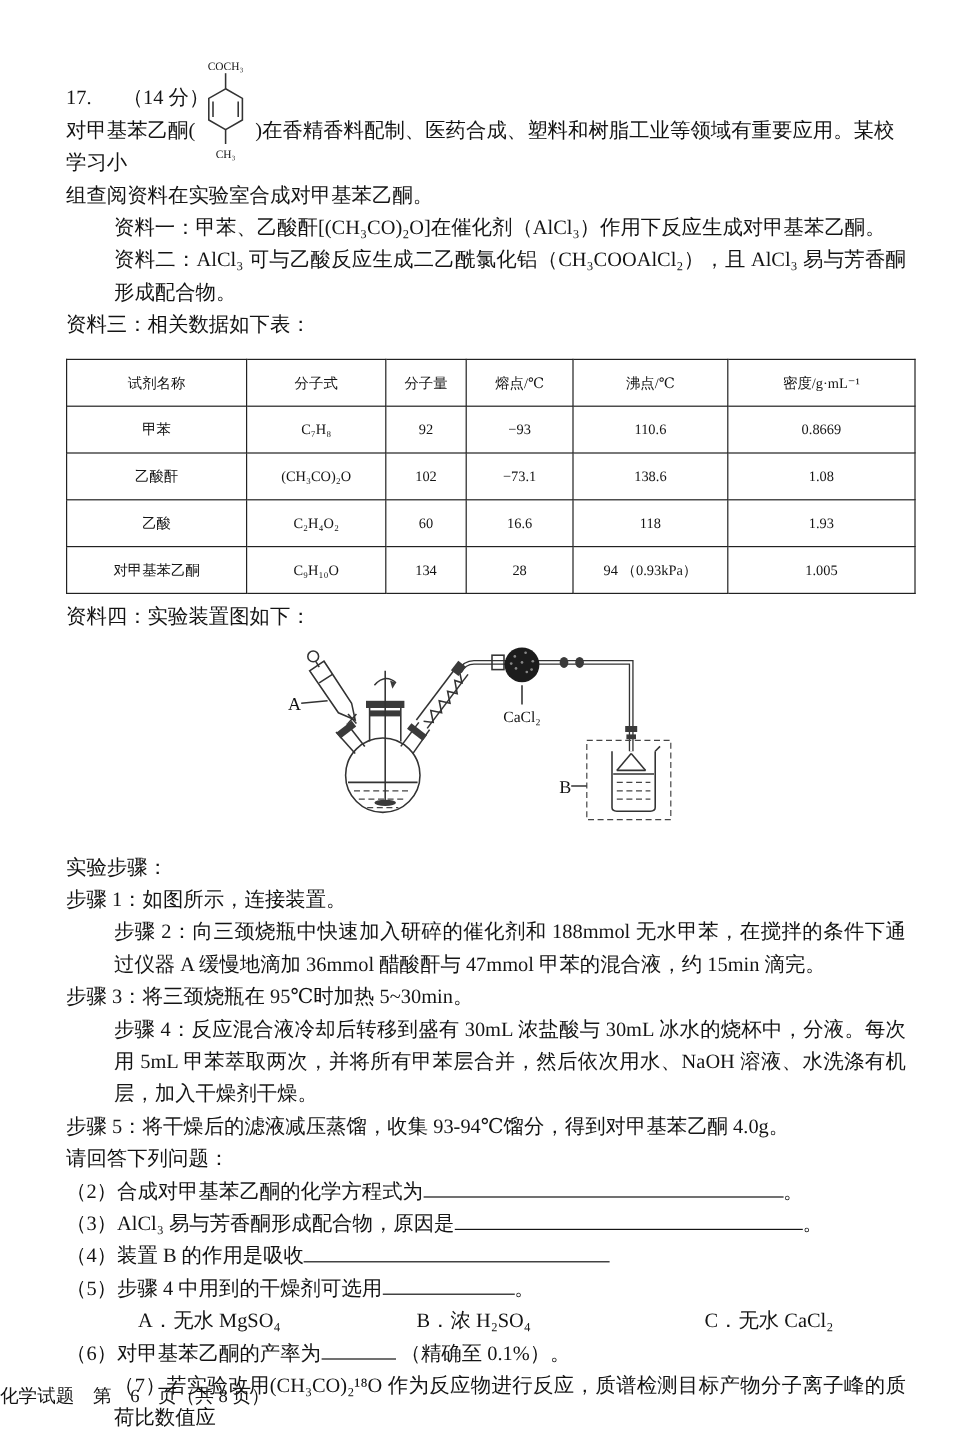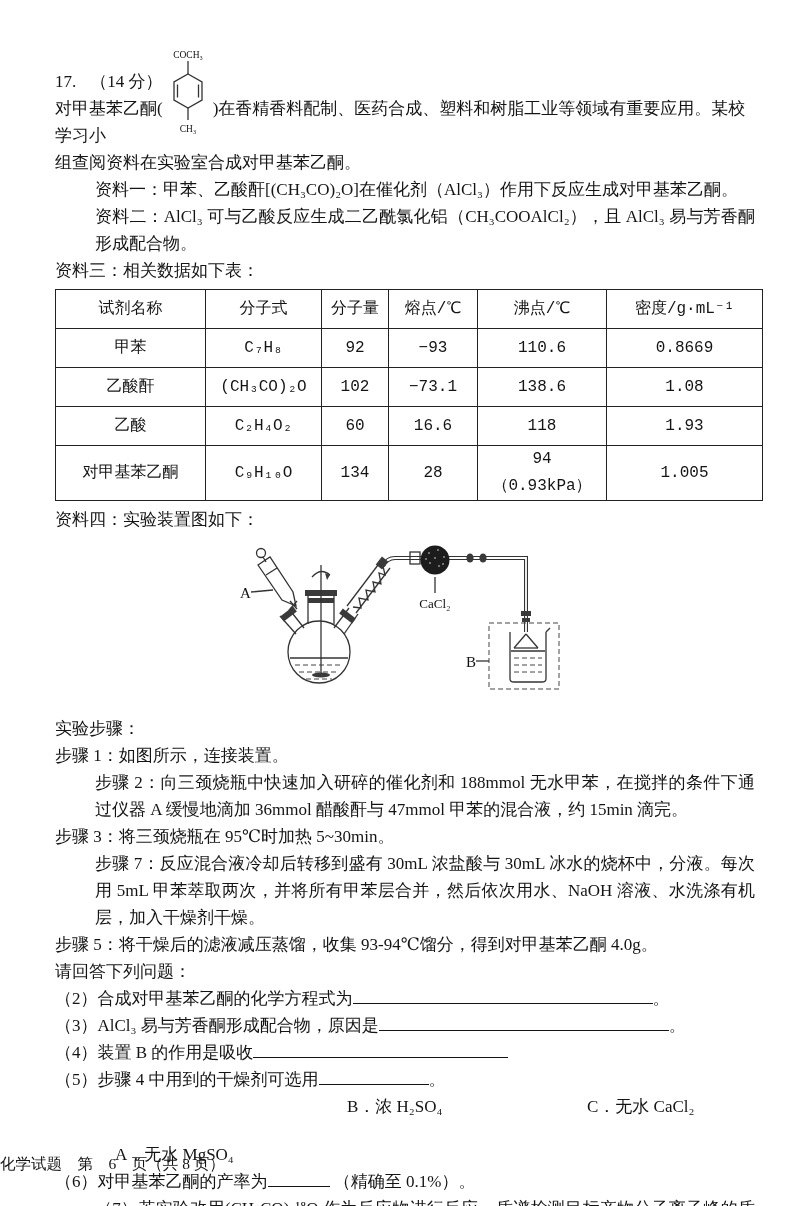--- a/index.html
+++ b/index.html
@@ -4,37 +4,37 @@
 <style>
   html,body { margin:0; padding:0; background:#ffffff; }
   body {
     width:800px; height:1206px; position:relative; overflow:hidden;
     font-family:"Liberation Serif","DejaVu Serif",serif;
     color:#141414; font-size:17px; line-height:27px;
   }
   .sheet { padding:68px 45px 0 55px; }
   .line { white-space:normal; }
   .just { text-align:justify;margin-left:40px; }
-  .q-title { display:flex; gap:14px; }
+  .q-title { display:flex; gap:26px; }
   .blank { display:inline-block; border-bottom:1.4px solid #141414; height:1.05em; vertical-align:baseline; }
   .b110 { width:110px; } .b300 { width:300px; } .b290 { width:290px; }
   .b255 { width:255px; } .b60 { width:62px; }
   
   .struct { position:relative; display:inline-block; width:50px; height:6px; vertical-align:baseline; }
   .struct svg { position:absolute; left:0; bottom:-30px; width:50px; height:96px; overflow:visible; }
   table.datatable {
-    border-collapse:collapse; width:707px; margin:5px 0 5px 0;
-    text-align:center; font-size:16px; table-layout:fixed;font-family:Liberation Mono, monospace;
+    border-collapse:collapse; width:707px; margin:15px 0 5px 0;
+    text-align:center; font-size:12px; table-layout:fixed;
   }
   table.datatable th, table.datatable td {
     border:1.4px solid #222; height:38px; font-weight:normal; padding:0 3px;
   }
   .diagram-wrap { margin:2px 0 0 178px; height:180px; }
   .opts { display:flex; padding-left:60px; }
-  .opt-a { width:232px;margin-top:48px; } .opt-b { width:240px; } .opt-c { flex:1; }
+  .opt-a { width:232px; } .opt-b { width:240px; } .opt-c { flex:1; }
   .footer {
     position:absolute; left:0; top:1150px; width:800px;
     text-align:left; font-size:15.5px; color:#141414;
   }
   svg .ln { stroke:#333; stroke-width:1.3; fill:none; }
   svg .tube-o { stroke:#333; stroke-width:4; fill:none; }
   svg .tube-i { stroke:#fff; stroke-width:1.8; fill:none; }
   svg .dash { stroke:#444; stroke-width:1; fill:none; stroke-dasharray:5 3; }
   svg .clamp { stroke:#3a3a3a; stroke-width:6; fill:none; }
   svg .dk { fill:#3a3a3a; stroke:none; }
@@ -198,21 +198,21 @@
       <line class="ln" x1="293" y1="99" x2="281" y2="113"></line>
       <line class="ln" x1="293" y1="99" x2="305" y2="113"></line>
       <line class="ln" x1="281" y1="113" x2="305" y2="113"></line>
     </svg>
   </div>
 
   <div class="line">实验步骤：</div>
   <div class="line">步骤 1：如图所示，连接装置。</div>
   <div class="line just">步骤 2：向三颈烧瓶中快速加入研碎的催化剂和 188mmol 无水甲苯，在搅拌的条件下通过仪器 A 缓慢地滴加 36mmol 醋酸酐与 47mmol 甲苯的混合液，约 15min 滴完。</div>
   <div class="line">步骤 3：将三颈烧瓶在 95℃时加热 5~30min。</div>
-  <div class="line just">步骤 7：反应混合液冷却后转移到盛有 30mL 浓盐酸与 30mL 冰水的烧杯中，分液。每次用 5mL 甲苯萃取两次，并将所有甲苯层合并，然后依次用水、NaOH 溶液、水洗涤有机层，加入干燥剂干燥。</div>
+  <div class="line just">步骤 4：反应混合液冷却后转移到盛有 30mL 浓盐酸与 30mL 冰水的烧杯中，分液。每次用 5mL 甲苯萃取两次，并将所有甲苯层合并，然后依次用水、NaOH 溶液、水洗涤有机层，加入干燥剂干燥。</div>
   <div class="line">步骤 5：将干燥后的滤液减压蒸馏，收集 93-94℃馏分，得到对甲基苯乙酮 4.0g。</div>
 
   <div class="line">请回答下列问题：</div>
 
   <div class="line">
     <span>（2）合成对甲基苯乙酮的化学方程式为</span><span class="blank b300"></span><span>。</span>
   </div>
   <div class="line">
     <span>（3）AlCl₃ 易与芳香酮形成配合物，原因是</span><span class="blank b290"></span><span>。</span>
   </div>

